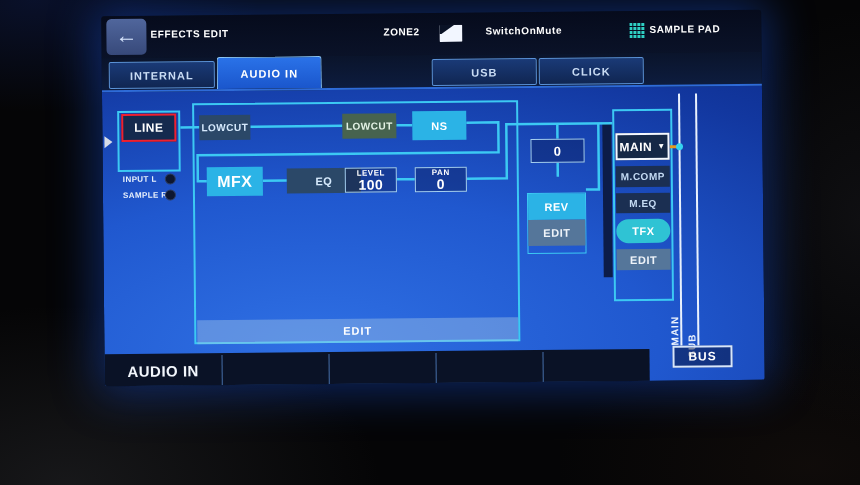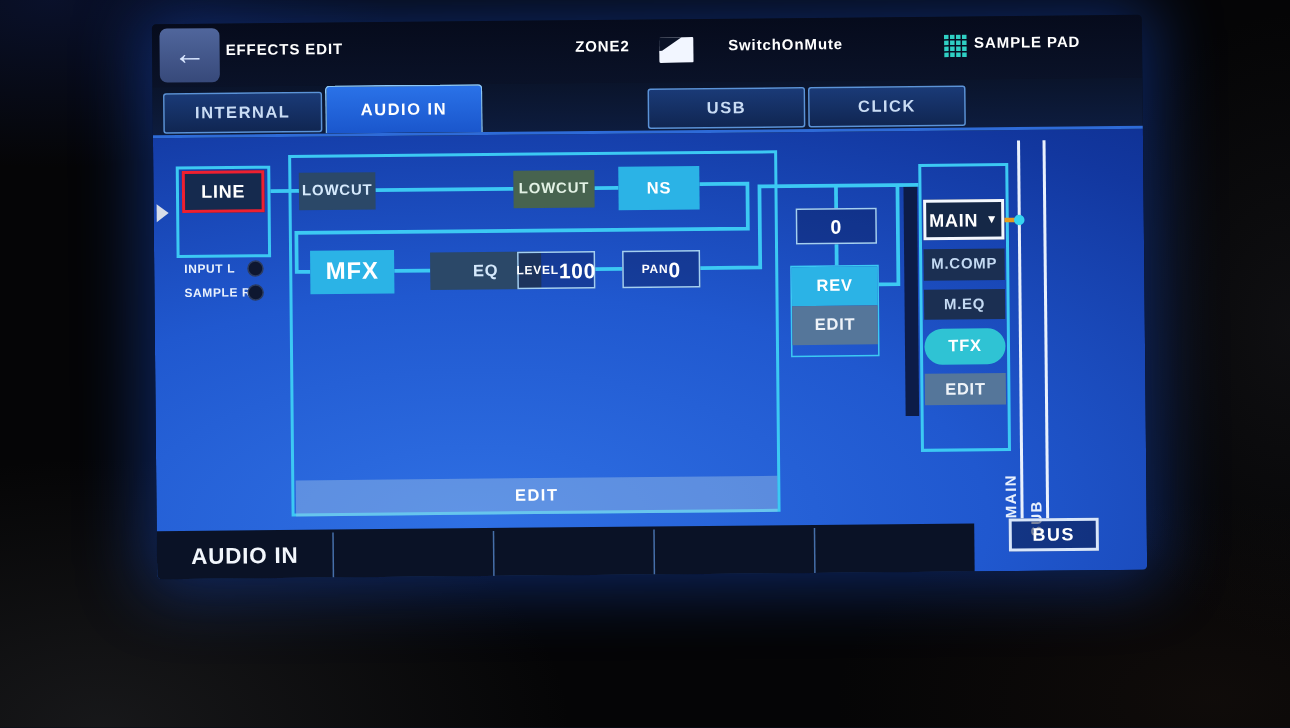--- a/index.html
+++ b/index.html
@@ -40,21 +40,21 @@
   .abs{position:absolute;box-sizing:border-box;}
   .bx{position:absolute;box-sizing:border-box;display:flex;align-items:center;justify-content:center;
     font-weight:bold;letter-spacing:.5px;color:#fff;}
   .outline{border:2px solid #3cc9f3;background:transparent;}
   .slate{background:#2b4868;color:#d5e9fc;font-size:10px;}
   .cyan{background:#2bb3e6;color:#fff;}
   .teal{background:#2fc3d4;color:#fff;border-radius:12px;}
   .grayb{background:#55769a;color:#eef3f9;}
   .navyb{background:#1b2f52;color:#c4daf3;font-size:10px;}
   .valbox{border:1px solid #a4cfF0;background:rgba(7,22,74,.38);color:#fff;}
-  .vstack{display:flex;align-items:center;justify-content:center;line-height:1;}
+  .vstack{display:flex;flex-direction:column;align-items:center;justify-content:center;line-height:1;}
   .wires{position:absolute;left:0;top:0;pointer-events:none;}
   .rot{position:absolute;width:30px;height:12px;transform:rotate(-90deg);color:#e9f1fd;
     font-size:10px;font-weight:bold;letter-spacing:1px;text-align:center;line-height:12px;}
   .footer{position:absolute;left:0;top:262px;width:545px;height:34px;background:#0a1226;}
   .fsep{position:absolute;top:2px;width:1px;height:30px;background:#466fa9;}
   .flabel{position:absolute;left:0;top:0;width:117px;height:34px;display:flex;align-items:center;justify-content:center;
     color:#f2f6fc;font-size:15px;font-weight:bold;letter-spacing:.5px;}
   .dot{position:absolute;width:9px;height:9px;border-radius:50%;background:#0e1730;border:1px solid #2c3c60;}
   .inlabel{position:absolute;color:#e9f1fc;font-size:8px;font-weight:bold;letter-spacing:.4px;}
   .cursor{position:absolute;left:2px;width:0;height:0;border-top:6px solid transparent;border-bottom:6px solid transparent;border-left:8px solid #d7dde8;}
@@ -154,21 +154,21 @@
       <span style="font-size:14px">100</span>
     </div>
     <div class="bx valbox vstack" style="left:312px;top:78px;width:52px;height:25px">
       <span style="font-size:8px">PAN</span>
       <span style="font-size:14px">0</span>
     </div>
 
     <div class="bx" style="left:93px;top:229px;width:321px;height:24px;background:rgba(158,192,230,.45);font-size:11px;letter-spacing:1px">EDIT</div>
 
     <div class="bx valbox" style="left:428px;top:51px;width:54px;height:24px;font-size:13px">0</div>
-    <div class="abs" style="left:424px;top:89px;width:59px;height:61px;border:1px solid #3cc9f3">
+    <div class="abs" style="left:424px;top:105px;width:59px;height:61px;border:1px solid #3cc9f3">
       <div class="bx cyan" style="left:0;top:0;width:57px;height:26px;font-size:11px">REV</div>
       <div class="bx grayb" style="left:0;top:26px;width:57px;height:26px;font-size:11px">EDIT</div>
     </div>
 
     <div class="bx" style="left:513px;top:46px;width:54px;height:27px;background:#152847;border:2px solid #f4f8ff;font-size:12px;gap:5px">
       <span>MAIN</span>
       <span style="font-size:8px">▼</span>
     </div>
     <div class="bx navyb" style="left:513px;top:79px;width:54px;height:21px">M.COMP</div>
     <div class="bx navyb" style="left:513px;top:106px;width:54px;height:20px">M.EQ</div>

